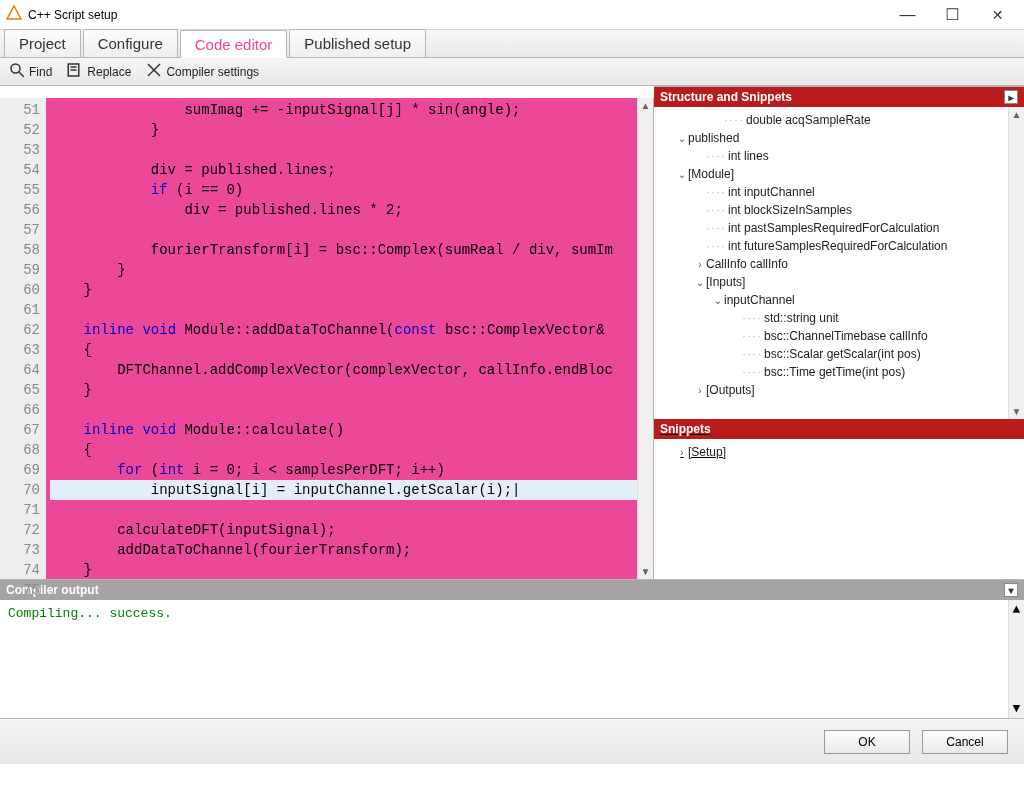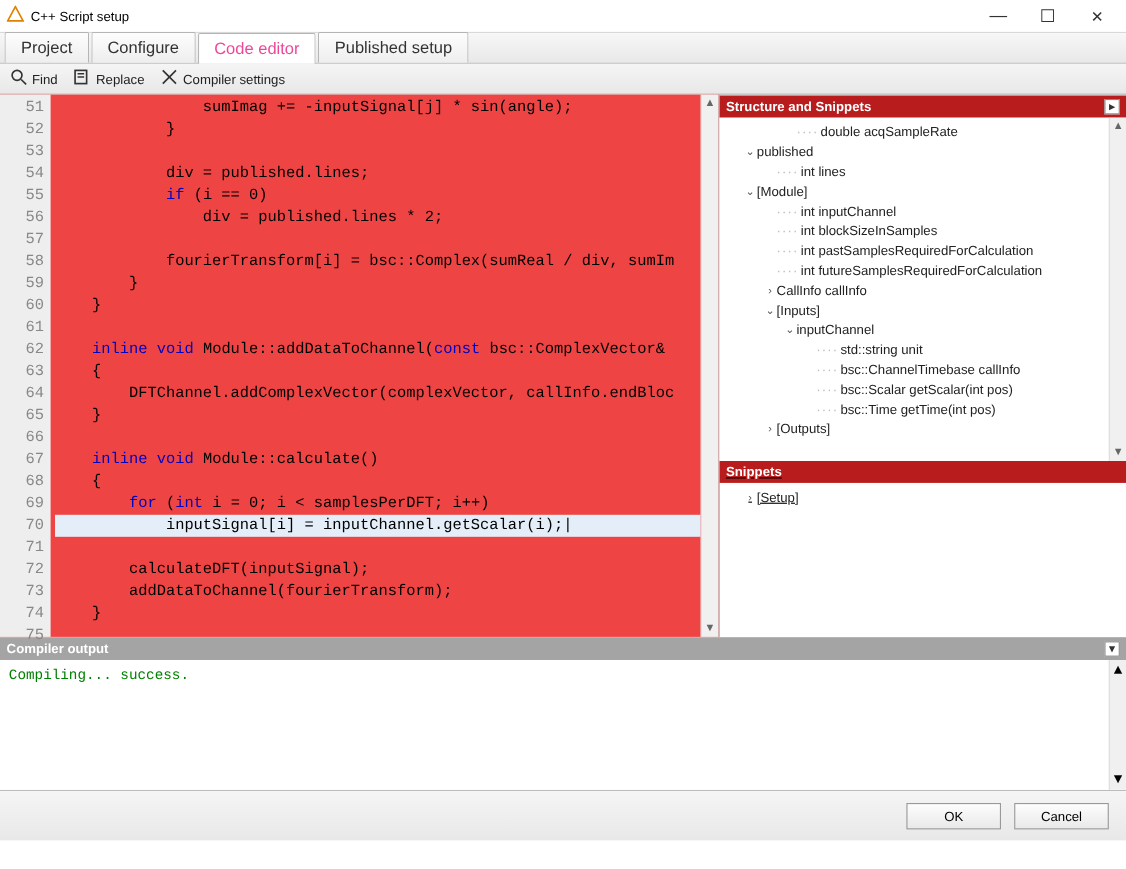--- a/index.html
+++ b/index.html
@@ -13,21 +13,21 @@
 
 .tabbar { height: 28px; display: flex; align-items: flex-end; background: linear-gradient(#f7f7f7,#e8e8e8); border-bottom: 1px solid #b5b5b5; padding-left: 4px; }
 .tab { padding: 5px 14px; border: 1px solid #b5b5b5; border-bottom: none; margin-right: 2px; background: linear-gradient(#fdfdfd,#eee); font-size: 15px; color: #333; border-radius: 2px 2px 0 0; }
 .tab.active { background: #fff; color: #ec4899; position: relative; top: 1px; }
 
 .toolbar { height: 28px; display: flex; align-items: center; gap: 14px; padding: 0 8px; background: linear-gradient(#f5f5f5,#e8e8e8); border-bottom: 1px solid #b5b5b5; }
 .tool-item { display: flex; align-items: center; gap: 3px; font-size: 12px; color: #222; }
 .tool-item svg { width: 18px; height: 18px; }
 
 .main-area { display: flex; height: 493px; }
-.editor-wrap { flex: 1; display: flex; position: relative; border-right: 1px solid #b5b5b5; background: #ef4444; }
+.editor-wrap { flex: 1; display: flex; position: relative; border-right: 1px solid #b5b5b5; background: #ec4899; margin-top: 12px; }
 .gutter { width: 46px; background: #eee; text-align: right; padding-right: 6px; font-family: "Consolas","Courier New",monospace; font-size: 14px; color: #888; line-height: 20px; padding-top: 2px; }
 .code { flex: 1; font-family: "Consolas","Courier New",monospace; font-size: 14px; line-height: 20px; white-space: pre; overflow: hidden; padding-top: 2px; padding-left: 4px; color: #000; }
 .editor-scroll { width: 16px; background: #f0f0f0; border-left: 1px solid #ddd; display: flex; flex-direction: column; align-items: center; justify-content: space-between; padding: 2px 0; }
 .editor-scroll .arrow { font-size: 10px; color: #666; }
 
 .kw { color: #0000c0; }
 .hl-line { background: #e4eef9; display: inline-block; width: 100%; }
 
 .right-panel { width: 370px; display: flex; flex-direction: column; border-top: 1px solid #b5b5b5;}
 .panel-header { background: #b91c1c; color: #fff; font-weight: 600; padding: 3px 6px; font-size: 12px; display: flex; align-items: center; justify-content: space-between; }

